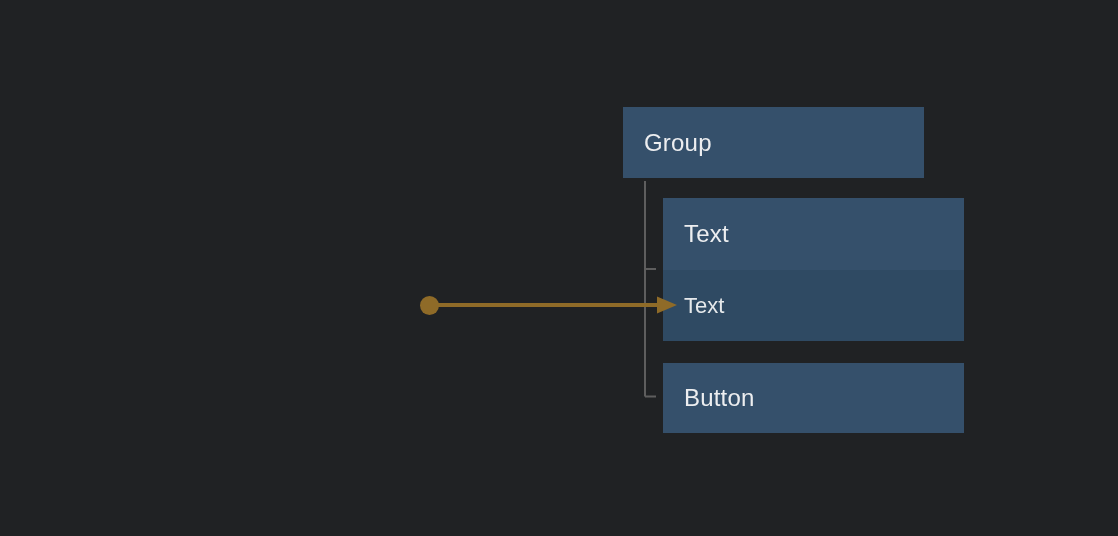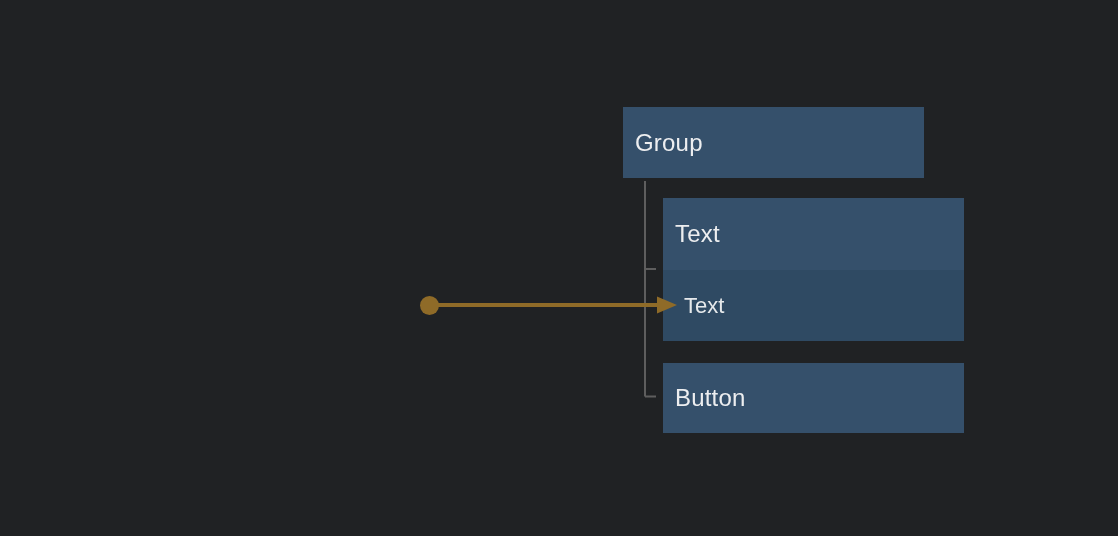--- a/index.html
+++ b/index.html
@@ -16,21 +16,21 @@
     color: var(--text, #edeef0);
   }
   .node {
     position: absolute;
     box-sizing: border-box;
   }
   .node-header, .node-single {
     display: flex;
     align-items: center;
     box-sizing: border-box;
-    padding-left: 12px;
+    padding-left: 21px;
     font-size: 24px;
     letter-spacing: 0.2px;
   }
   .node-row {
     display: flex;
     align-items: center;
     box-sizing: border-box;
     font-size: 22px;
     color: #e6e9eb;
   }

